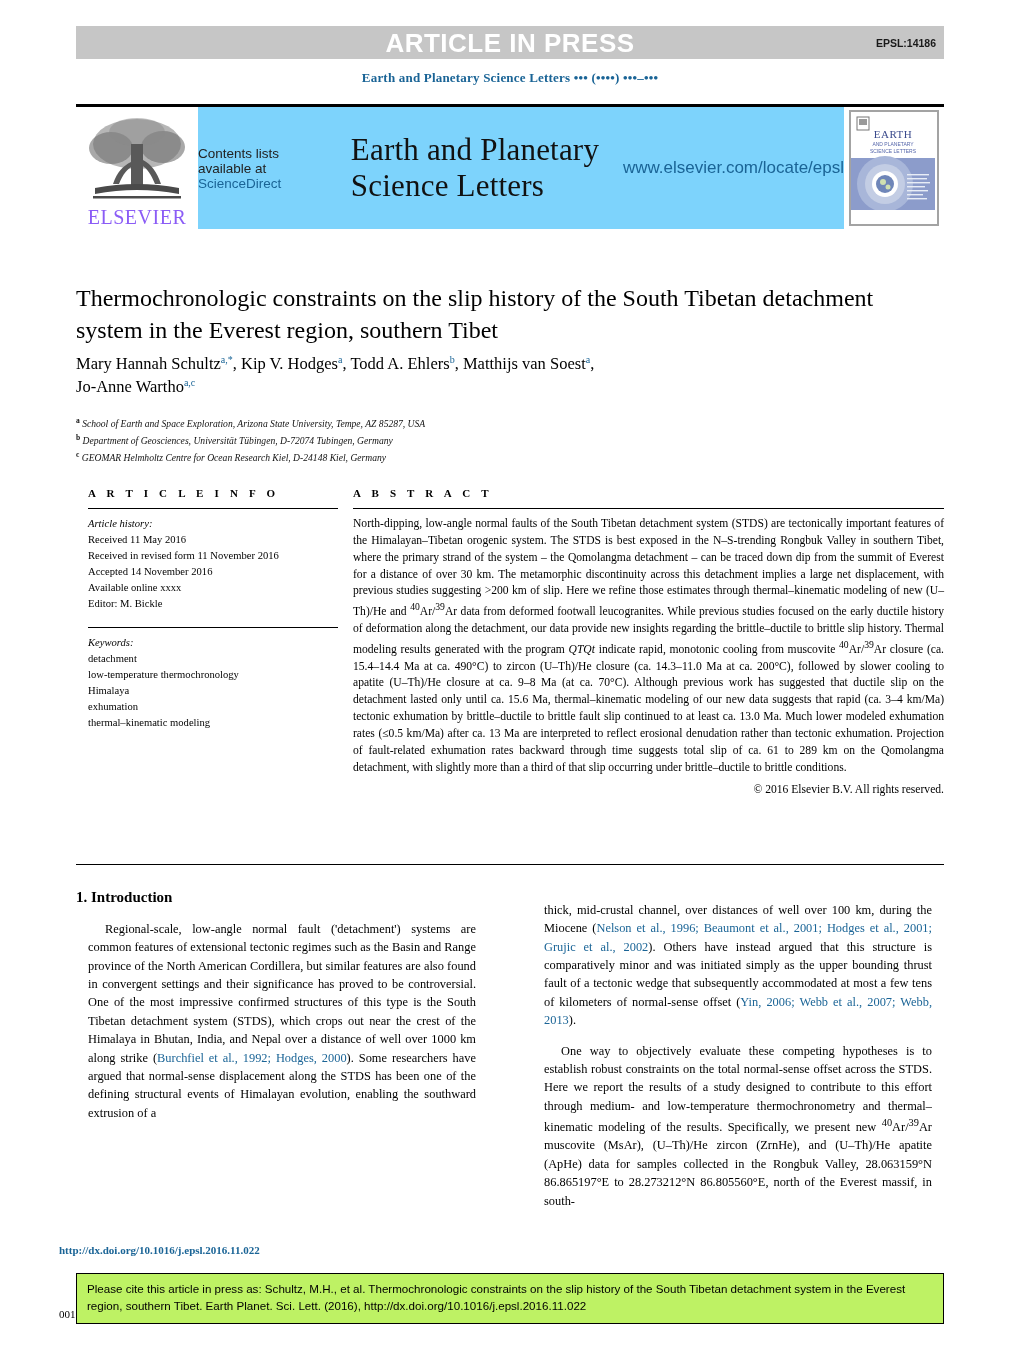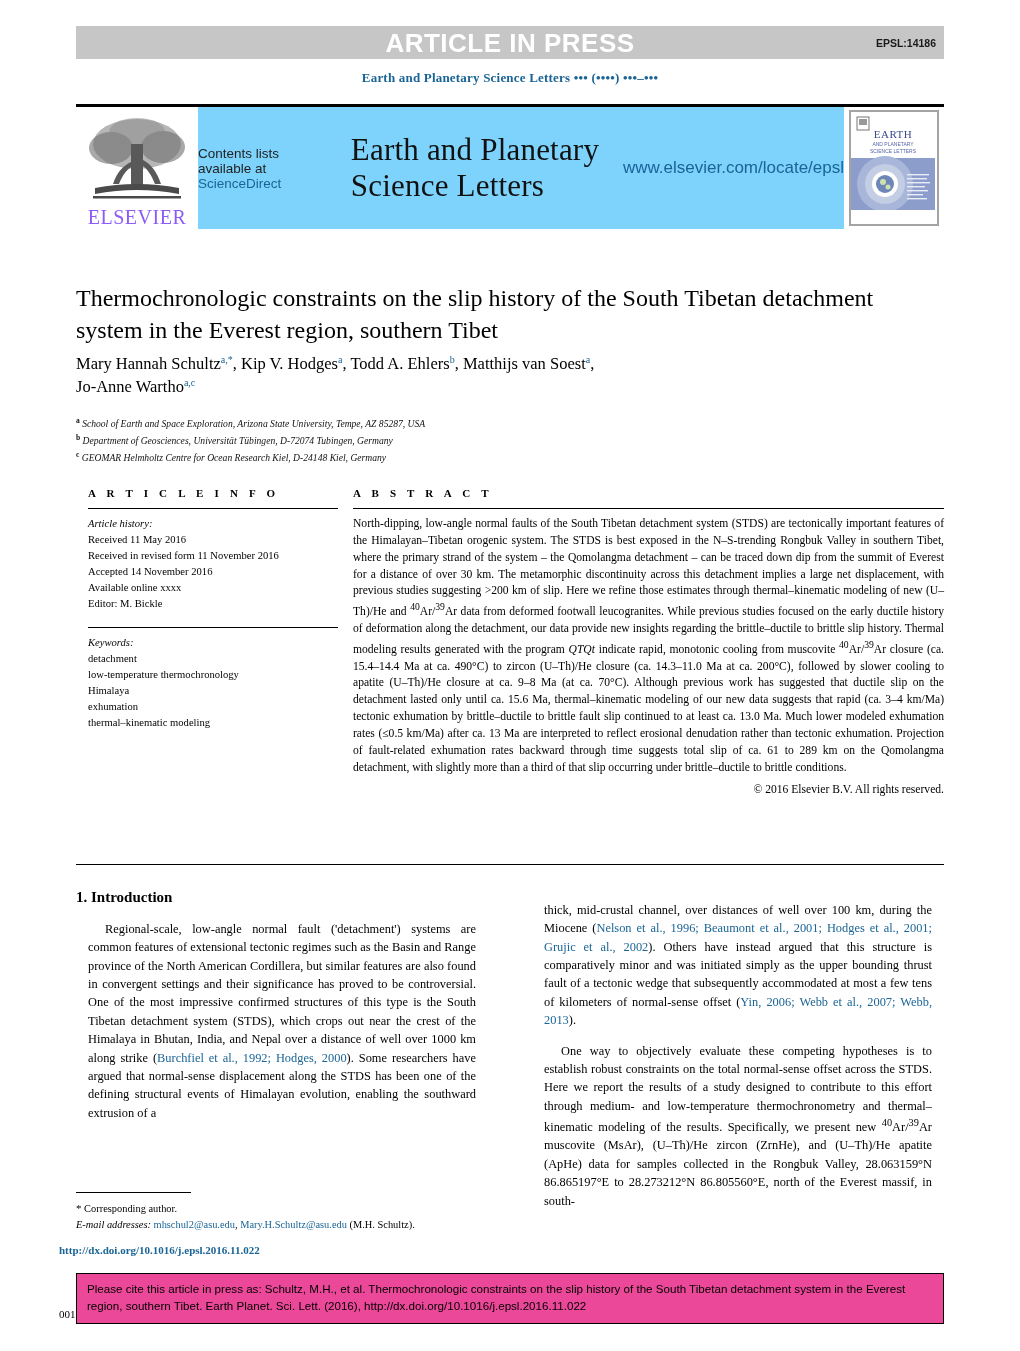--- a/index.html
+++ b/index.html
@@ -323,21 +323,21 @@
   }
   .issn-line { color: #000; font-weight: normal; margin-top: 48px; }
 
   
   .cite-box {
     position: absolute;
     left: 76px;
     top: 1273px;
     width: 868px;
     box-sizing: border-box;
-    background: #ec4899;
+    background: #bef264;
     border: 1px solid #000;
     padding: 7px 10px 8px 10px;
     font-family: "Liberation Sans", sans-serif;
     font-size: 11.6px;
     line-height: 1.45;
     color: #000;
   }
 </style>
 </head>
 <body>
@@ -465,29 +465,20 @@
     </div>
   </div>
 
   <div class="col-right">
     <div class="body-text">
       <p class="noindent"><span>thick, mid-crustal channel, over distances of well over 100 km, during the Miocene (</span><span class="cit">Nelson et al., 1996; Beaumont et al., 2001; Hodges et al., 2001; Grujic et al., 2002</span><span>). Others have instead argued that this structure is comparatively minor and was initiated simply as the upper bounding thrust fault of a tectonic wedge that subsequently accommodated at most a few tens of kilometers of normal-sense offset (</span><span class="cit">Yin, 2006; Webb et al., 2007; Webb, 2013</span><span>).</span></p>
       <p><span>One way to objectively evaluate these competing hypotheses is to establish robust constraints on the total normal-sense offset across the STDS. Here we report the results of a study designed to contribute to this effort through medium- and low-temperature thermochronometry and thermal–kinematic modeling of the results. Specifically, we present new </span><sup>40</sup><span>Ar/</span><sup>39</sup><span>Ar</span><span> muscovite (MsAr), (U–Th)/He zircon (ZrnHe), and (U–Th)/He apatite (ApHe) data for samples collected in the Rongbuk Valley, 28.063159°N 86.865197°E to 28.273212°N 86.805560°E, north of the Everest massif, in south-</span></p>
     </div>
   </div>
 
-  <div class="footnote">
-    <div class="fn-rule"></div>
-    <div class="fn-text">
-      <span class="fn-star">*</span>
-      <span>Corresponding author.</span><br>
-      <span class="ital">E-mail addresses:</span>
-      <span class="cit">mhschul2@asu.edu</span><span>, </span><span class="cit">Mary.H.Schultz@asu.edu</span><span> (M.H. Schultz).</span>
-    </div>
-  </div>
 
   <div class="doi-block">
     <div class="doi-link">http://dx.doi.org/10.1016/j.epsl.2016.11.022</div>
     <div class="issn-line">0012-821X/© 2016 Elsevier B.V. All rights reserved.</div>
   </div>
 
   <div class="cite-box">Please cite this article in press as: Schultz, M.H., et al. Thermochronologic constraints on the slip history of the South Tibetan detachment system in the Everest region, southern Tibet. Earth Planet. Sci. Lett. (2016), http://dx.doi.org/10.1016/j.epsl.2016.11.022</div>
 
 </div>
 

